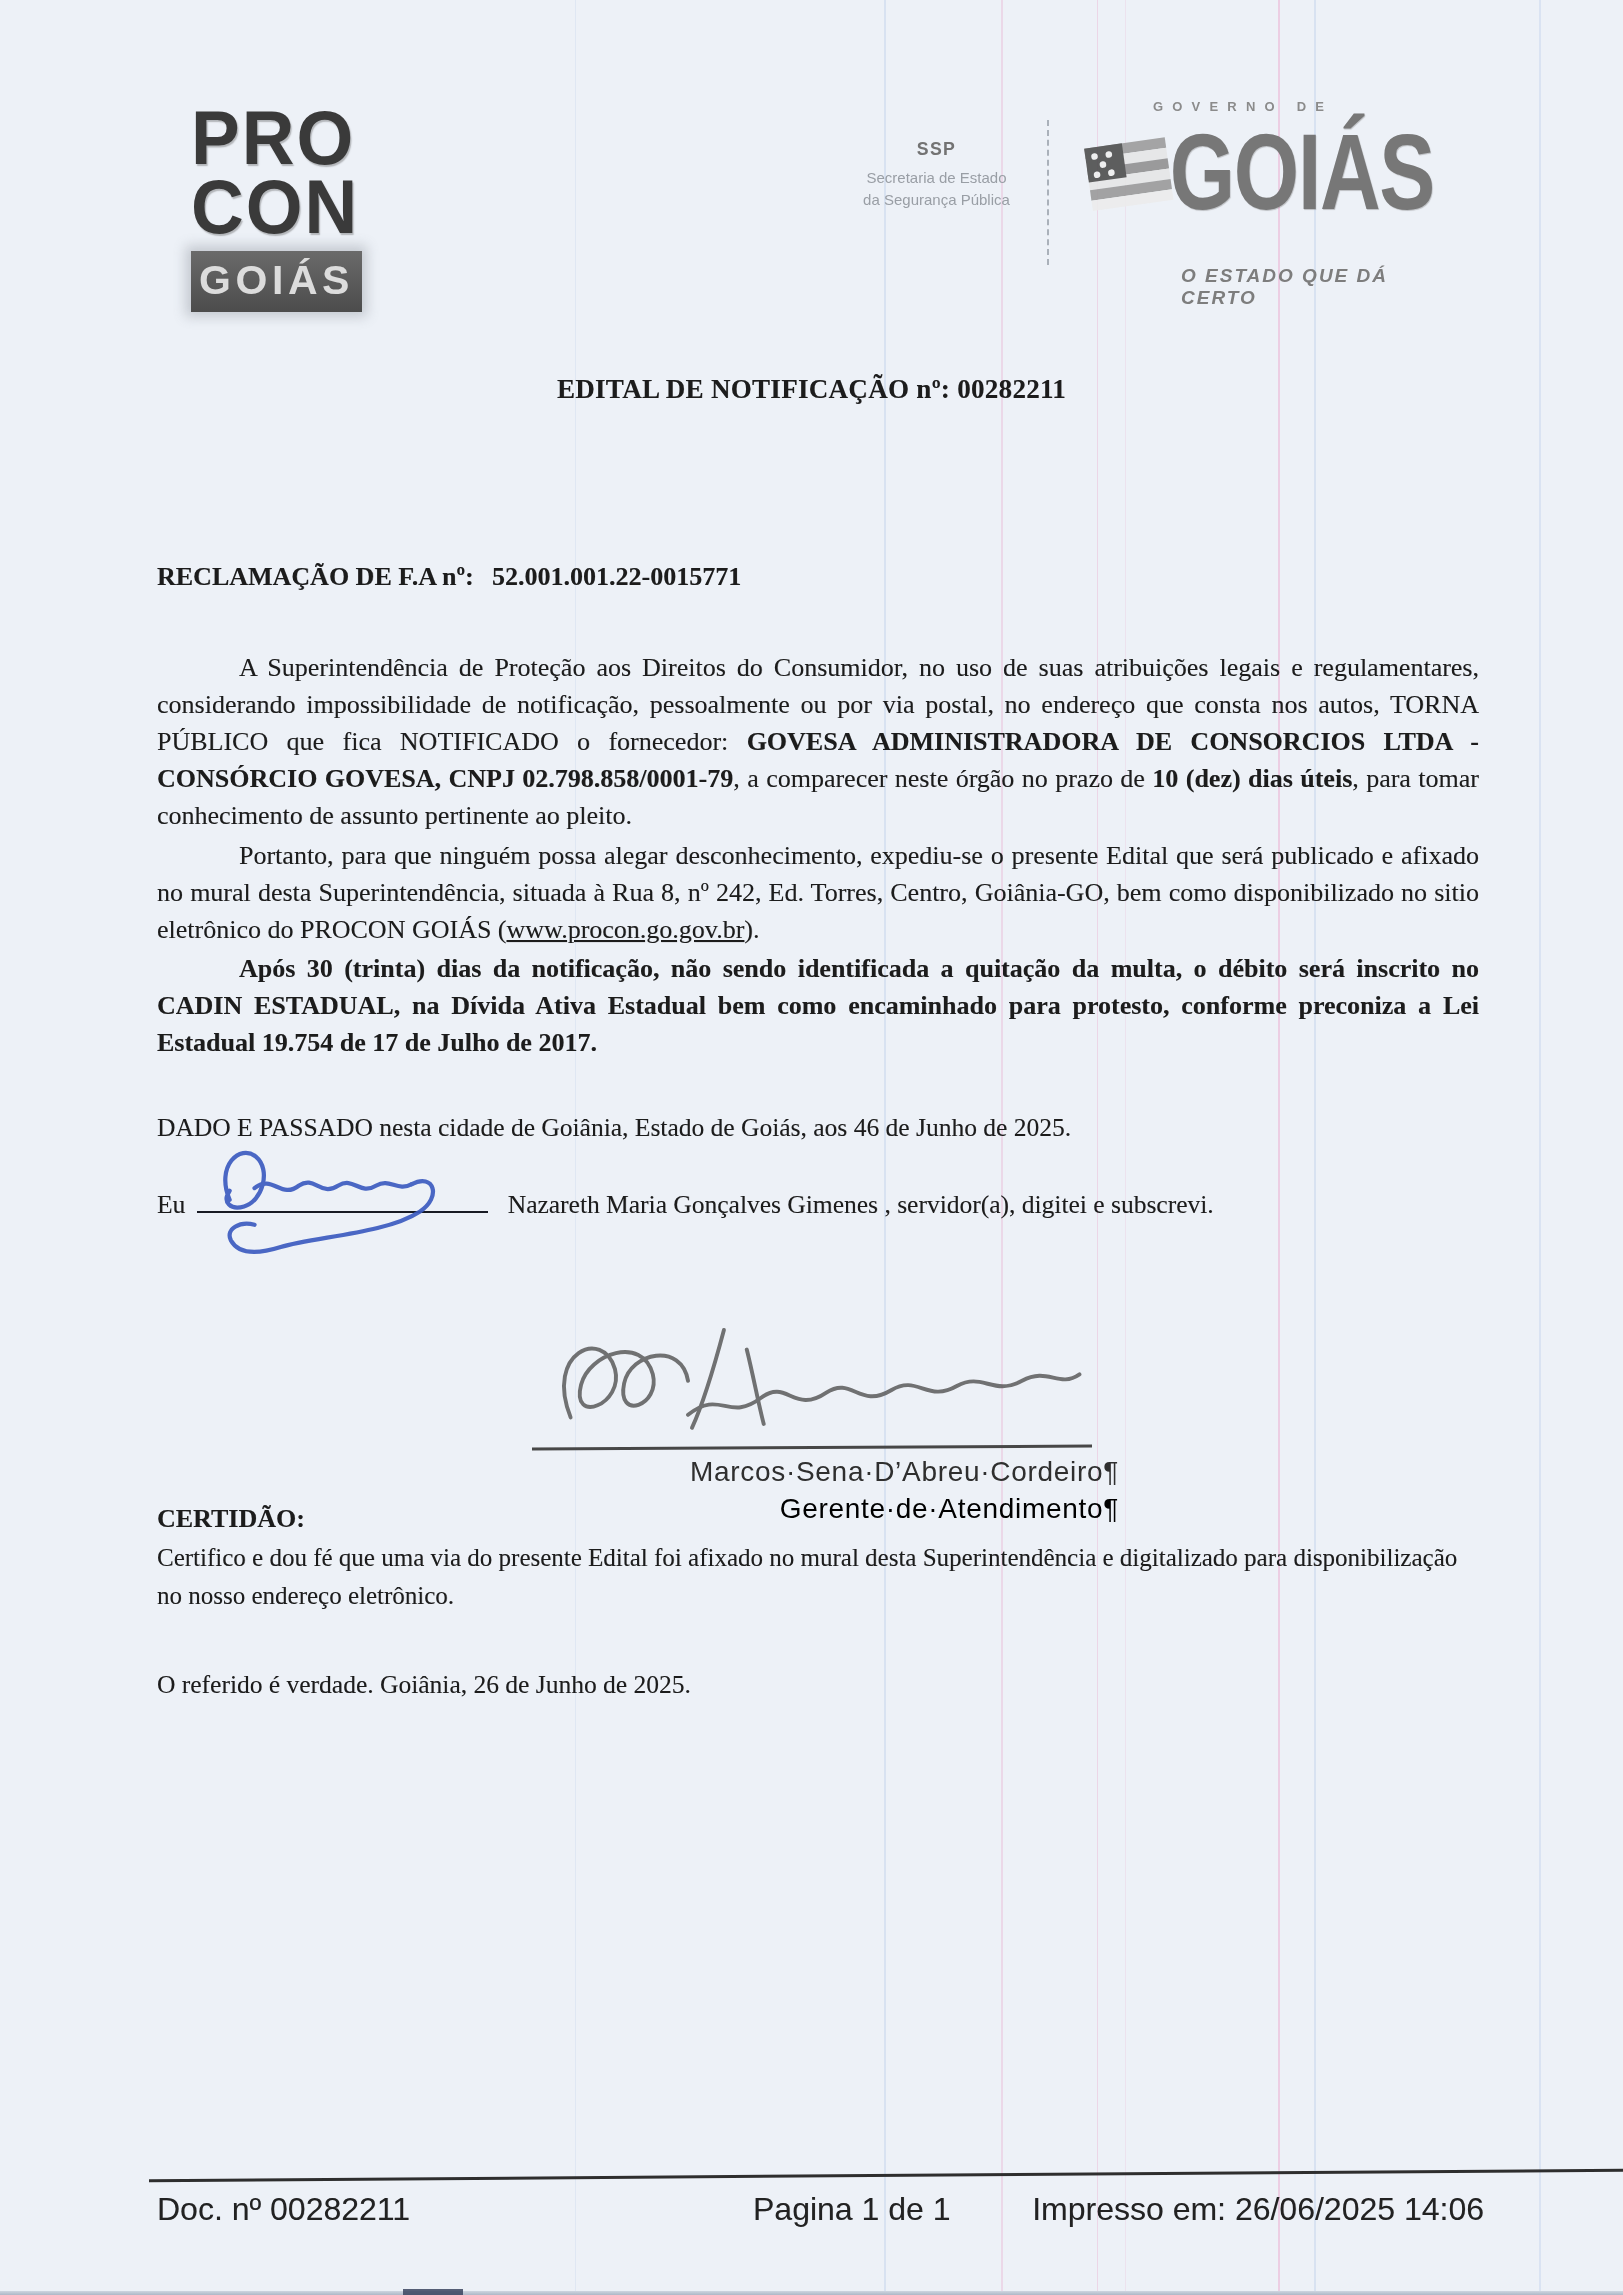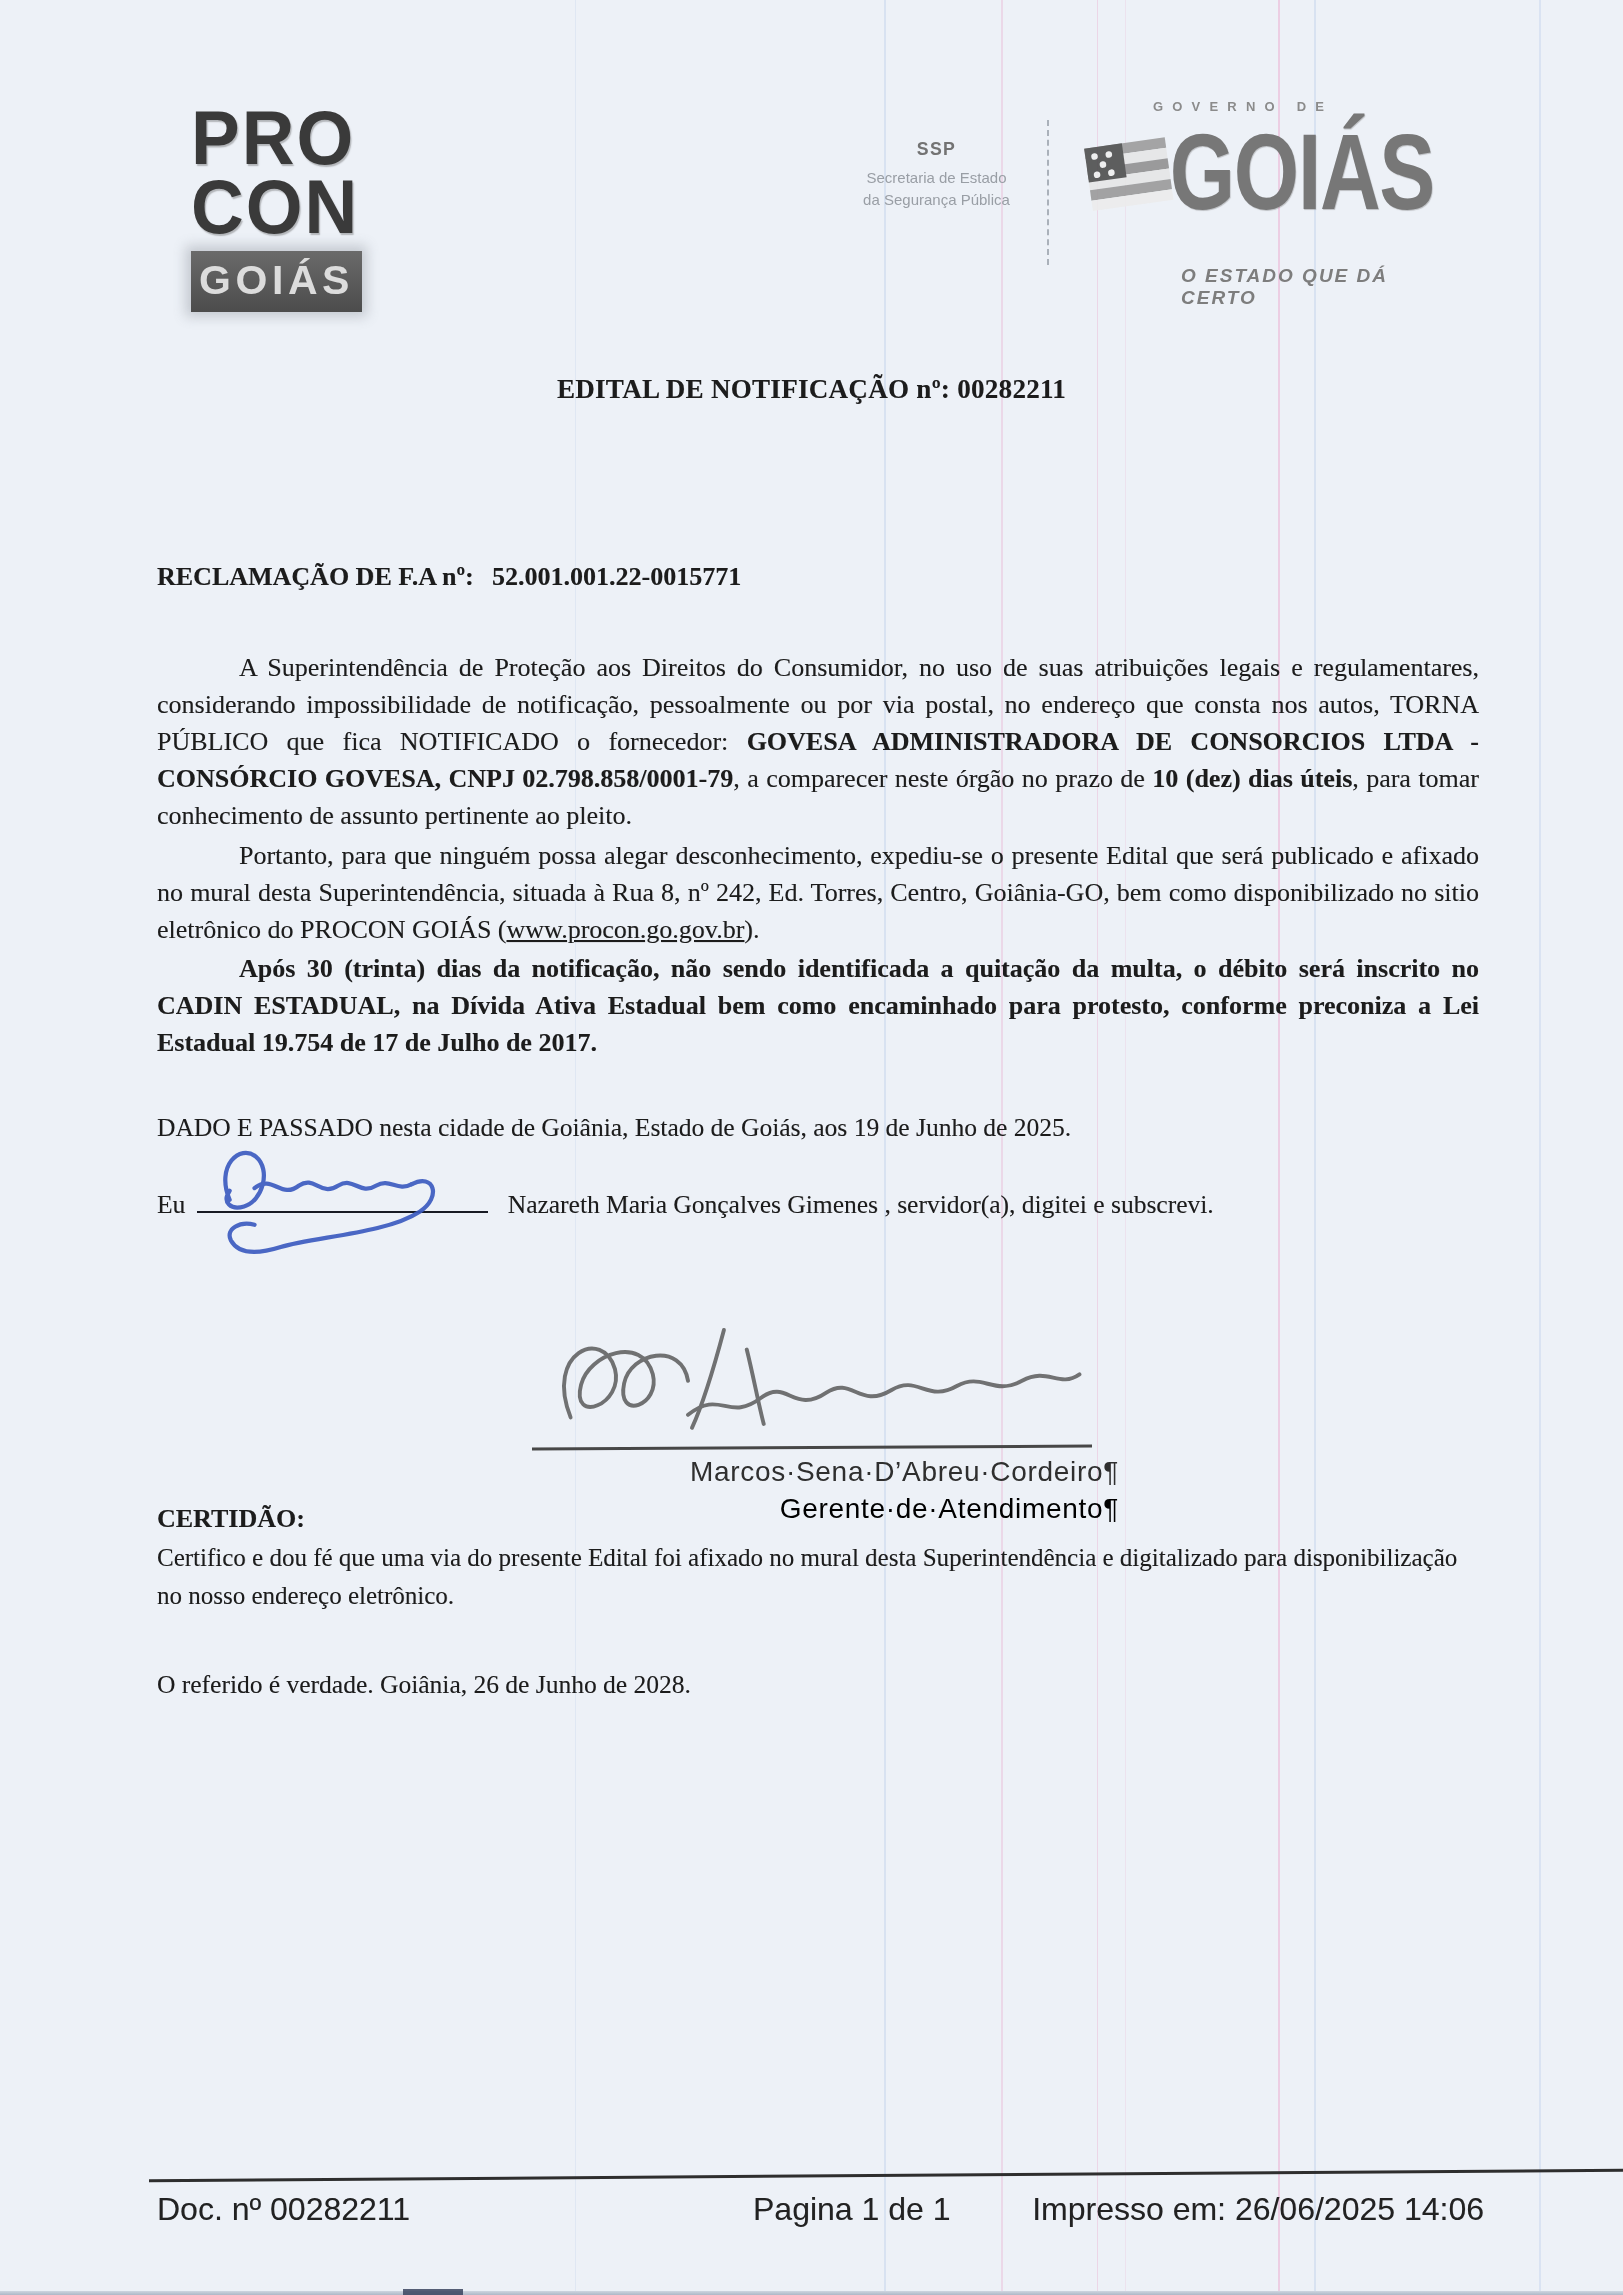--- a/index.html
+++ b/index.html
@@ -212,21 +212,21 @@
   <div class="complaint">
     <span>RECLAMAÇÃO DE F.A nº:</span><span class="complaint-number">52.001.001.22-0015771</span>
   </div>
 
   <p class="body-par p1"><span>A Superintendência de Proteção aos Direitos do Consumidor, no uso de suas atribuições legais e regulamentares, considerando impossibilidade de notificação, pessoalmente ou por via postal, no endereço que consta nos autos, TORNA PÚBLICO que fica NOTIFICADO o fornecedor: </span><span class="seg-bold">GOVESA ADMINISTRADORA DE CONSORCIOS LTDA - CONSÓRCIO GOVESA, CNPJ 02.798.858/0001-79</span><span>, a comparecer neste órgão no prazo de </span><span class="seg-bold">10 (dez) dias úteis</span><span>, para tomar conhecimento de assunto pertinente ao pleito.</span></p>
 
   <p class="body-par p2"><span>Portanto, para que ninguém possa alegar desconhecimento, expediu-se o presente Edital que será publicado e afixado no mural desta Superintendência, situada à Rua 8, nº 242, Ed. Torres, Centro, Goiânia-GO, bem como disponibilizado no sitio eletrônico do PROCON GOIÁS (</span><span class="doc-link">www.procon.go.gov.br</span><span>).</span></p>
 
   <p class="body-par p3">Após 30 (trinta) dias da notificação, não sendo identificada a quitação da multa, o débito será inscrito no CADIN ESTADUAL, na Dívida Ativa Estadual bem como encaminhado para protesto, conforme preconiza a Lei Estadual 19.754 de 17 de Julho de 2017.</p>
 
-  <p class="dado">DADO E PASSADO nesta cidade de Goiânia, Estado de Goiás, aos 19 de Junho de 2025.</p>
+  <p class="dado">DADO E PASSADO nesta cidade de Goiânia, Estado de Goiás, aos 46 de Junho de 2025.</p>
 
   <div class="clerk-line">
     <span>Eu</span><span class="clerk-underline">
       <svg class="blue-sig" width="308" height="151" viewBox="0 0 470 230">
         <g fill="none" stroke="#3d5cc0" stroke-width="6.5" stroke-linecap="round" opacity=".92">
           <path d="M62 140 C 40 88 78 54 102 74 C 126 94 112 142 84 150 C 64 156 50 144 62 126"></path>
           <path d="M100 122 C 128 100 140 140 168 118 C 192 102 200 136 228 118 C 252 104 260 134 286 118 C 306 106 318 128 340 116"></path>
           <path d="M340 116 C 374 98 386 136 352 158 C 300 192 190 196 140 212 C 108 222 76 224 64 202 C 55 184 78 172 100 178"></path>
         </g>
       </svg>
@@ -242,21 +242,21 @@
         <path d="M250 156 C 300 116 312 168 362 130 C 402 100 412 156 462 122 C 502 96 512 148 562 118 C 602 94 617 138 662 112 C 702 90 717 128 762 104 C 802 82 818 116 850 94"></path>
       </g>
     </svg>
     <div class="sig-rule"></div>
     <div class="sig-name">Marcos·Sena·D’Abreu·Cordeiro¶</div>
     <div class="sig-role">Gerente·de·Atendimento¶</div>
   </div>
 
   <div class="certidao-heading">CERTIDÃO:</div>
   <p class="certidao-body">Certifico e dou fé que uma via do presente Edital foi afixado no mural desta Superintendência e digitalizado para disponibilização  no nosso endereço eletrônico.</p>
-  <p class="certidao-closing">O referido é verdade. Goiânia, 26 de Junho de 2028.</p>
+  <p class="certidao-closing">O referido é verdade. Goiânia, 26 de Junho de 2025.</p>
 
   <div class="footer-rule"></div>
   <span class="footer-text f-doc">Doc. nº 00282211</span>
   <span class="footer-text f-page">Pagina 1 de 1</span>
   <span class="footer-text f-printed">Impresso em: 26/06/2025 14:06</span>
 
   <div class="bottom-edge"></div>
   <div class="bottom-mark"></div>
 </div>
 

